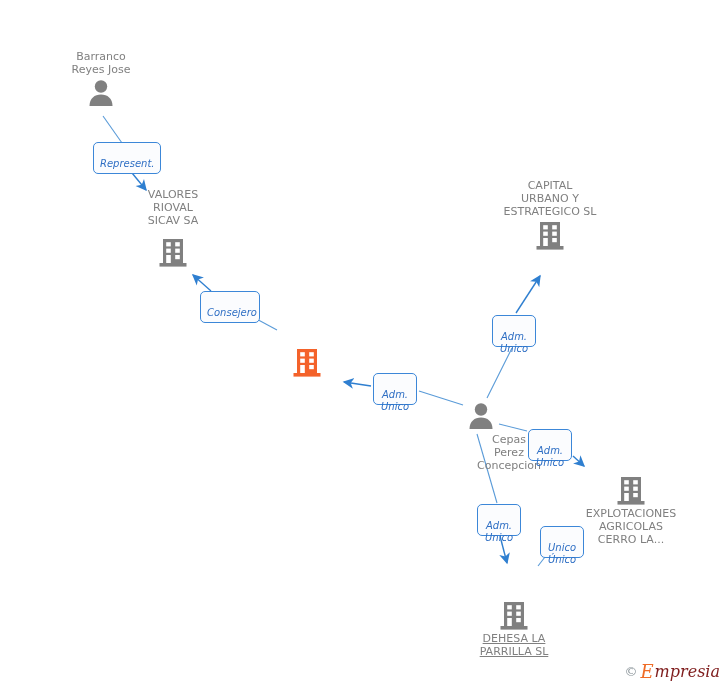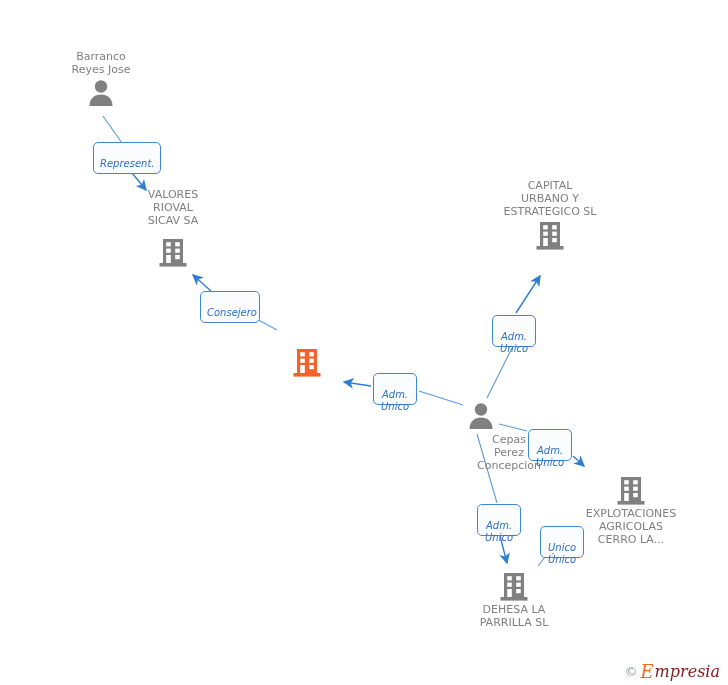--- a/index.html
+++ b/index.html
@@ -214,21 +214,21 @@
         <rect x="19.2" y="13.6" width="4.6" height="4.2" fill="#ffffff"></rect>
         <rect x="10.2" y="20" width="4.6" height="8" fill="#ffffff"></rect>
         <rect x="19.2" y="20" width="4.6" height="4.2" fill="#ffffff"></rect>
       </svg>
     </span>
     <span class="caption">EXPLOTACIONES
 AGRICOLAS
 CERRO LA...</span>
   </div>
 
-  <div class="node label-below" style="left:514px; top:569px;">
+  <div class="node label-below" style="left:514px; top:598px;text-decoration:underline;">
     <span class="glyph">
       <svg viewBox="0 0 34 34" width="34" height="34">
         <rect x="7" y="4" width="20" height="24" fill="#808080"></rect>
         <rect x="3.5" y="28" width="27" height="3.6" fill="#808080"></rect>
         <rect x="10.2" y="7.2" width="4.6" height="4.2" fill="#ffffff"></rect>
         <rect x="19.2" y="7.2" width="4.6" height="4.2" fill="#ffffff"></rect>
         <rect x="10.2" y="13.6" width="4.6" height="4.2" fill="#ffffff"></rect>
         <rect x="19.2" y="13.6" width="4.6" height="4.2" fill="#ffffff"></rect>
         <rect x="10.2" y="20" width="4.6" height="8" fill="#ffffff"></rect>
         <rect x="19.2" y="20" width="4.6" height="4.2" fill="#ffffff"></rect>

